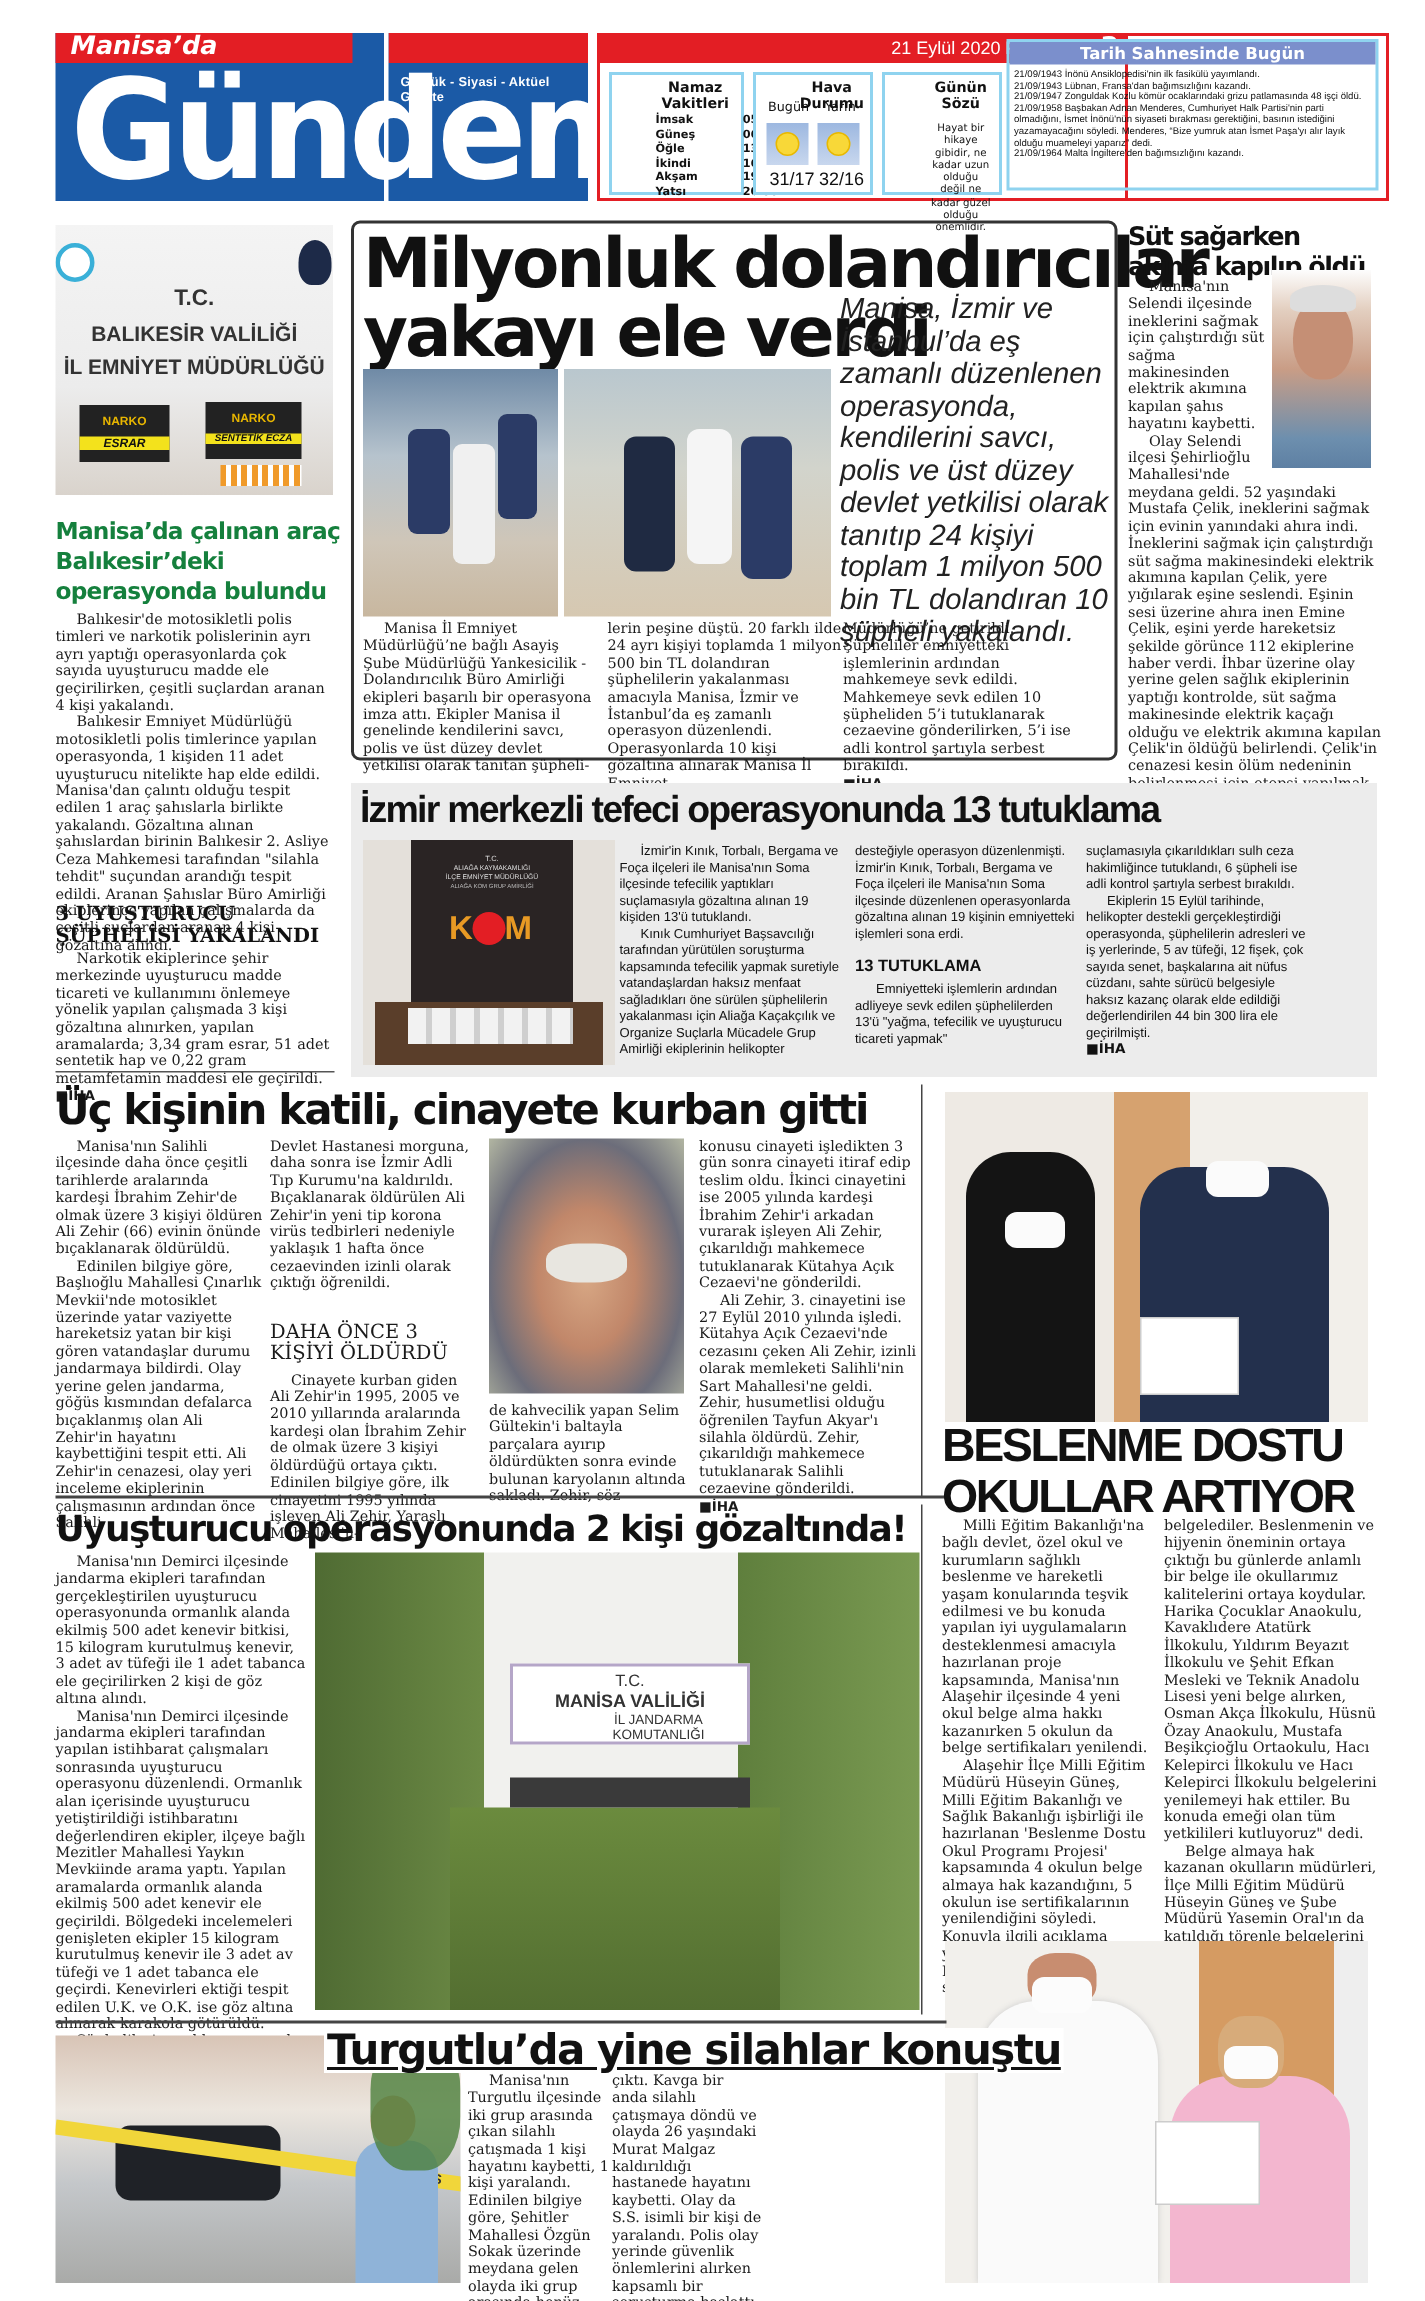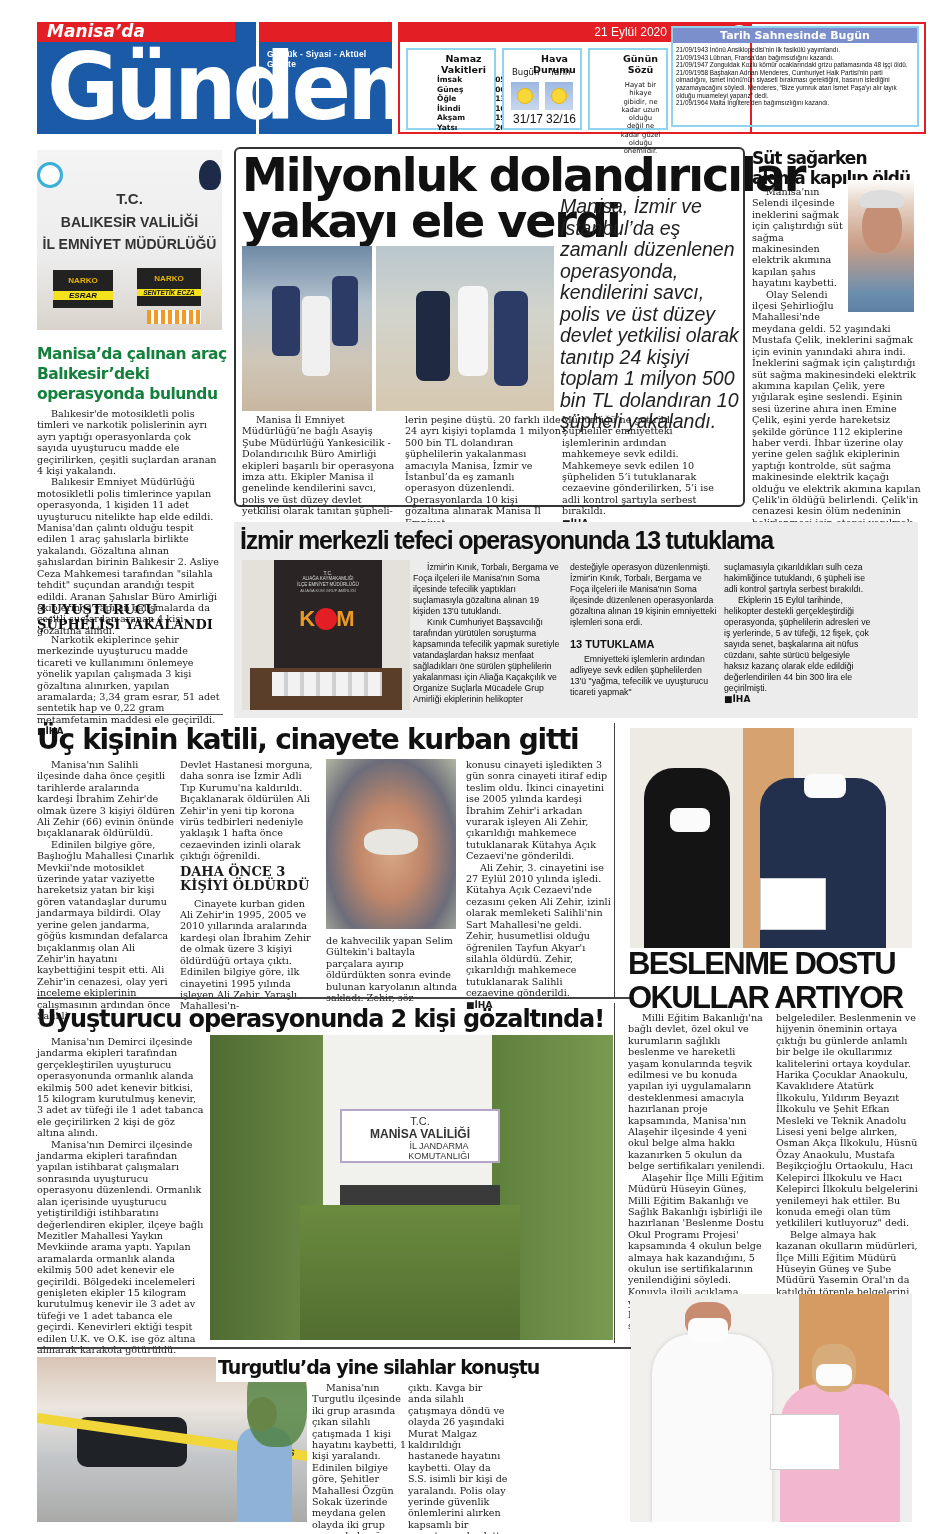--- a/index.html
+++ b/index.html
@@ -248,21 +248,21 @@
 <div class="abs serif col" style="left:37px;top:759px;width:138px;">
     <div id="cin-c1">
       <p>Manisa'nın Salihli ilçesinde daha önce çeşitli tarihlerde aralarında kardeşi İbrahim Zehir'de olmak üzere 3 kişiyi öldüren Ali Zehir (66) evinin önünde bıçaklanarak öldürüldü.</p>
       <p>Edinilen bilgiye göre, Başlıoğlu Mahallesi Çınarlık Mevkii'nde motosiklet üzerinde yatar vaziyette hareketsiz yatan bir kişi gören vatandaşlar durumu jandarmaya bildirdi. Olay yerine gelen jandarma, göğüs kısmından defalarca bıçaklanmış olan Ali Zehir'in hayatını kaybettiğini tespit etti. Ali Zehir'in cenazesi, olay yeri inceleme ekiplerinin çalışmasının ardından önce Salihli</p>
     </div>
   </div>
 <div class="abs serif col" style="left:180px;top:759px;width:140px;">
   <div id="cin-c2">
       <p style="text-indent: 0px;">Devlet Hastanesi morguna, daha sonra ise İzmir Adli Tıp Kurumu'na kaldırıldı. Bıçaklanarak öldürülen Ali Zehir'in yeni tip korona virüs tedbirleri nedeniyle yaklaşık 1 hafta önce cezaevinden izinli olarak çıktığı öğrenildi.</p>
     </div>
-  <div style="font-weight:bold;font-size:13px;line-height:14.5px;margin:3px 0 4px;">DAHA ÖNCE 3 KİŞİYİ ÖLDÜRDÜ</div>
+  <div style="font-weight:normal;font-size:13px;line-height:14.5px;margin:20px 0 4px;">DAHA ÖNCE 3 KİŞİYİ ÖLDÜRDÜ</div>
   <div id="cin-c2b">
       <p>Cinayete kurban giden Ali Zehir'in 1995, 2005 ve 2010 yıllarında aralarında kardeşi olan İbrahim Zehir de olmak üzere 3 kişiyi öldürdüğü ortaya çıktı. Edinilen bilgiye göre, ilk cinayetini 1995 yılında işleyen Ali Zehir, Yaraşlı Mahallesi'n-</p>
     </div>
 </div>
 <div class="abs photo" style="left:326px;top:759px;width:130px;height:170px;background:radial-gradient(ellipse at 50% 55%,#d7a784 0,#c1876a 35%,#6c6d7a 70%,#b2b6a2 100%);">
   <div class="abs" style="left:38px;top:70px;width:54px;height:26px;background:#e8e6e0;border-radius:40%;"></div>
 </div>
 <div class="abs serif" style="left:326px;top:935px;width:135px;">
     <div id="cin-c3">
       <p style="text-indent: 0px;">de kahvecilik yapan Selim Gültekin'i baltayla parçalara ayırıp öldürdükten sonra evinde bulunan karyolanın altında sakladı. Zehir, söz</p>
@@ -333,21 +333,21 @@
 
 <div class="abs photo" style="left:37px;top:1357px;width:270px;height:165px;background:linear-gradient(180deg,#d8c4b6 0,#ece6de 30%,#c4c7ca 60%,#a9aaa8 100%);">
   <div class="abs" style="left:40px;top:60px;width:110px;height:50px;background:#1f2227;border-radius:10px;"></div>
   <div class="abs" style="left:0;top:56px;width:290px;height:10px;background:#f1d63a;transform:rotate(8deg);transform-origin:left;">
     <span class="sans" style="position:absolute;right:30px;top:-1px;font-size:9px;font-weight:bold;color:#333;">POLİS</span>
   </div>
   <div class="abs" style="left:200px;top:70px;width:55px;height:95px;background:#8fb3d8;border-radius:20px 20px 0 0;"></div>
   <div class="abs" style="left:210px;top:40px;width:30px;height:34px;background:#d49a78;border-radius:50%;"></div>
   <div class="abs" style="left:210px;top:0;width:60px;height:90px;background:#4c7f3c;border-radius:40%;opacity:.8;"></div>
 </div>
-<div class="abs hl" style="left:216px;top:1352px;font-size:19px;line-height:30px;letter-spacing:-1px;background:#fff;padding:0 2px;">Turgutlu’da yine silahlar konuştu</div>
+<div class="abs hl" style="left:216px;top:1352px;font-size:28px;line-height:30px;letter-spacing:-1px;background:#fff;padding:0 2px;text-decoration:underline;">Turgutlu’da yine silahlar konuştu</div>
 <div class="abs serif col" style="left:312px;top:1382px;width:100px;">
     <div id="tur-c1">
       <p>Manisa'nın Turgutlu ilçesinde iki grup arasında çıkan silahlı çatışmada 1 kişi hayatını kaybetti, 1 kişi yaralandı. Edinilen bilgiye göre, Şehitler Mahallesi Özgün Sokak üzerinde meydana gelen olayda iki grup arasında henüz bilinmeyen bir nedenden olayı kavga</p>
     </div>
   </div>
 <div class="abs serif" style="left:408px;top:1382px;width:100px;">
   <div id="tur-c2">
       <p style="text-indent: 0px;">çıktı. Kavga bir anda silahlı çatışmaya döndü ve olayda 26 yaşındaki Murat Malgaz kaldırıldığı hastanede hayatını kaybetti. Olay da S.S. isimli bir kişi de yaralandı. Polis olay yerinde güvenlik önlemlerini alırken kapsamlı bir soruşturma başlattı.</p>
     </div>
 

